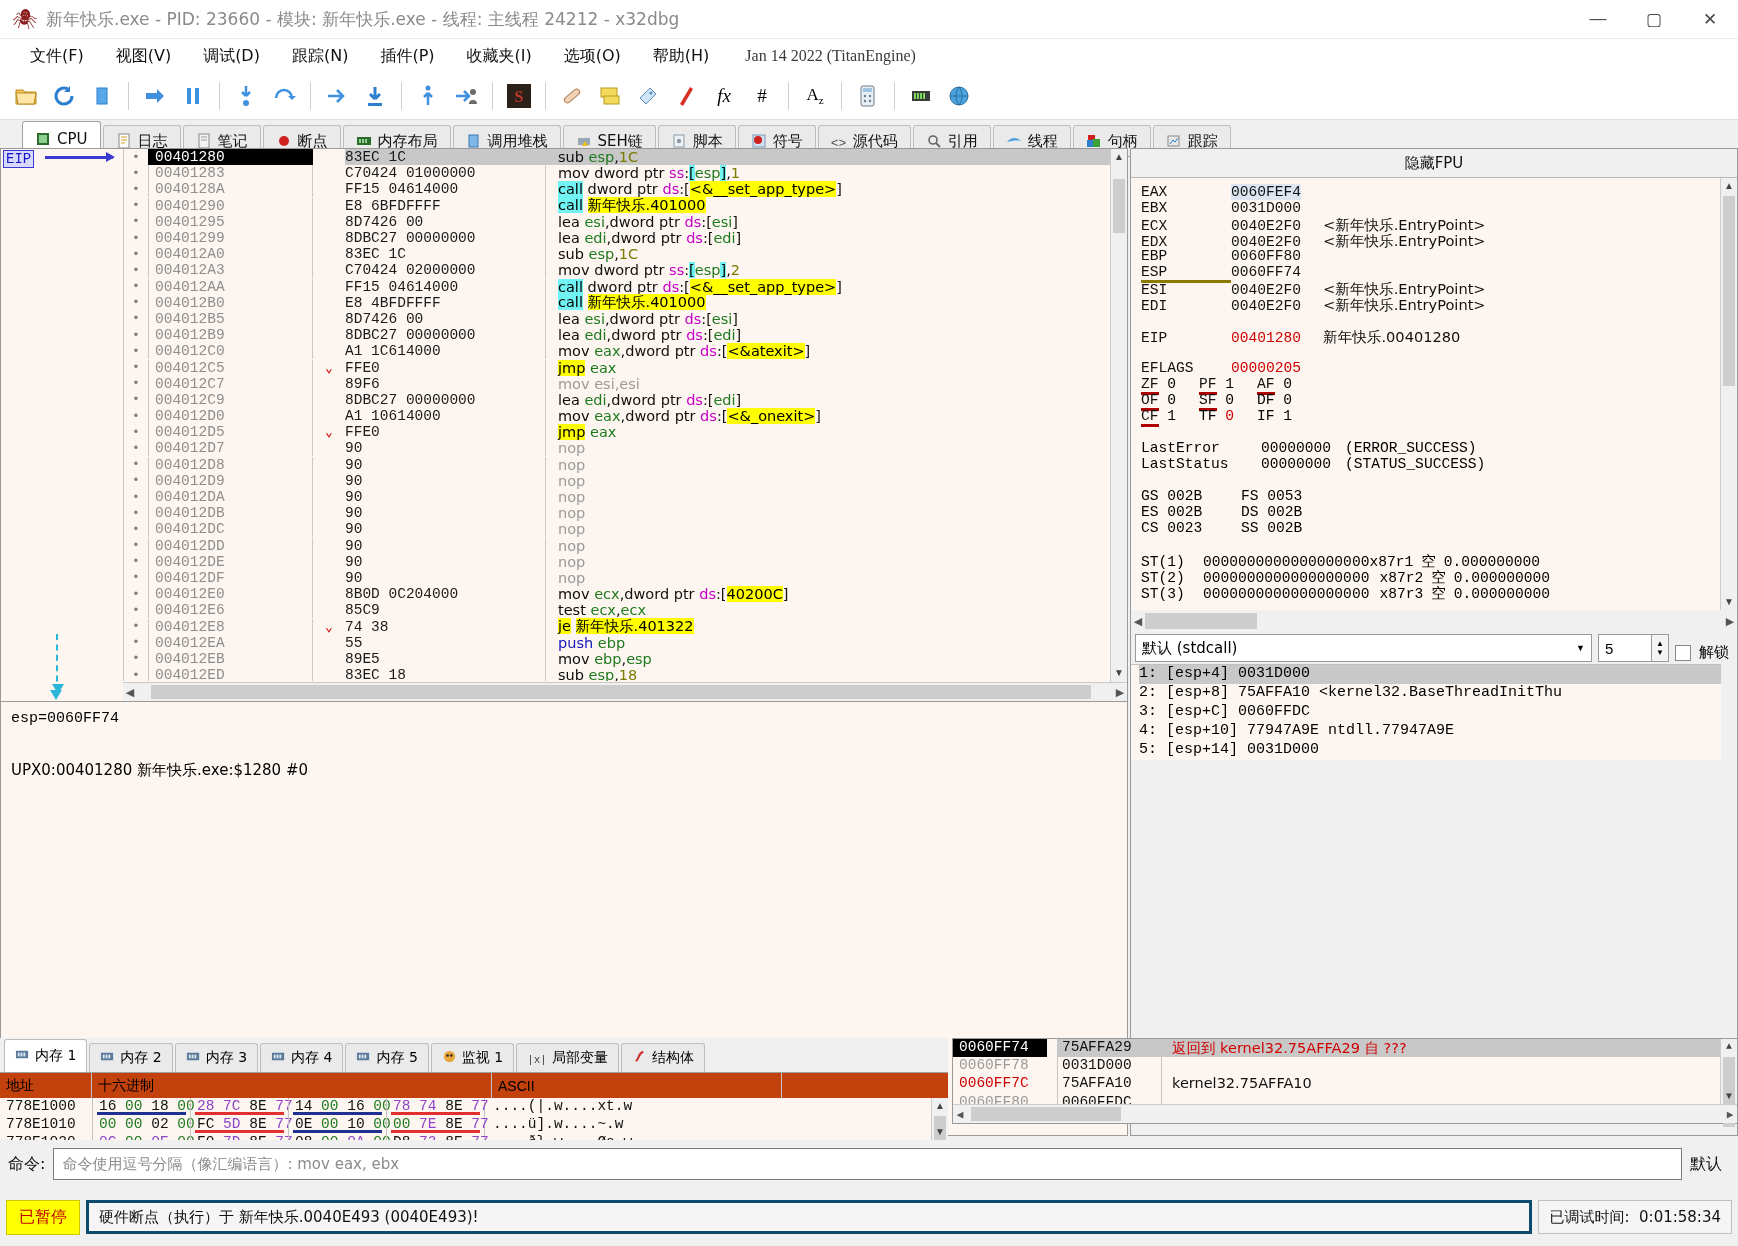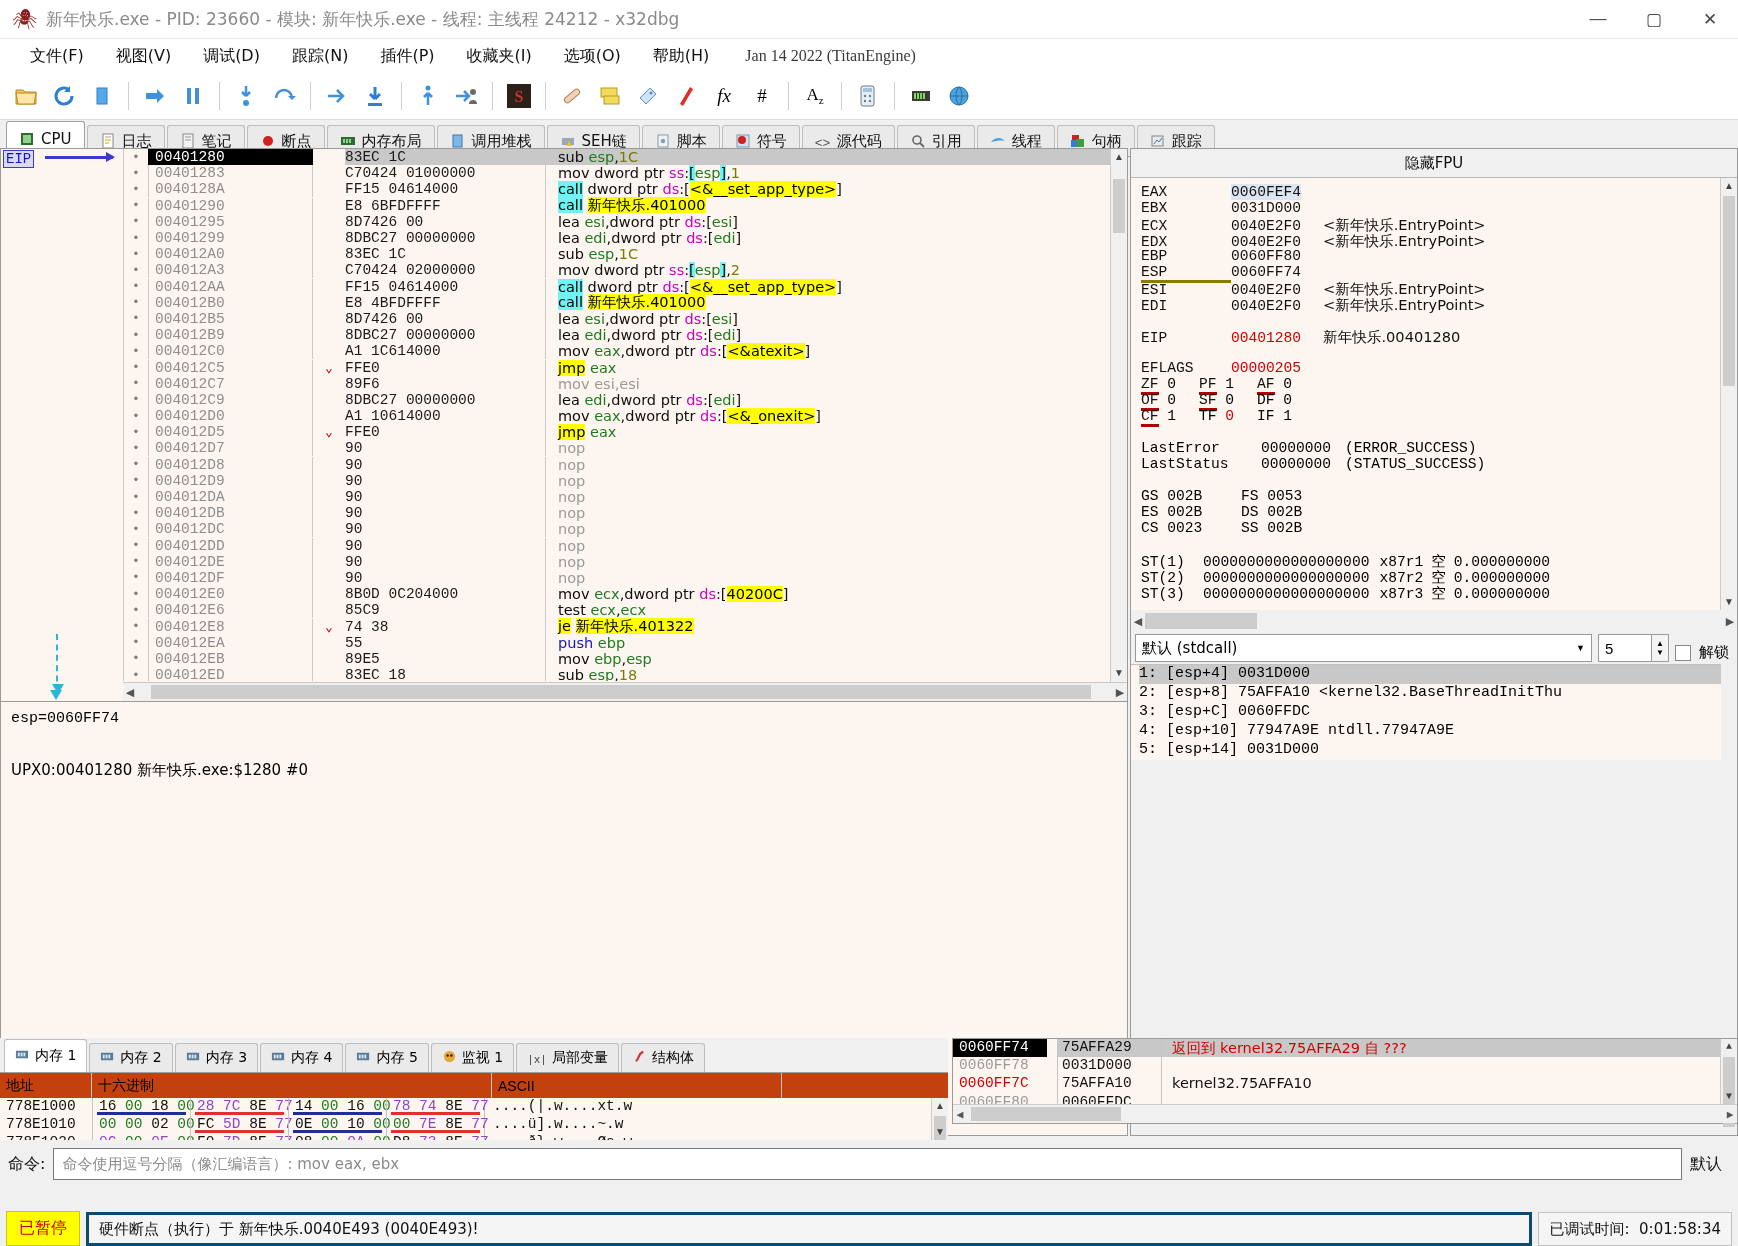--- a/index.html
+++ b/index.html
@@ -18,21 +18,21 @@
   .menubar{height:34px;display:flex;align-items:center;background:#fff;padding-left:14px;}
   .menuitem{padding:4px 16px;font-size:16px;color:#111;white-space:nowrap;}
   .menu-extra{margin-left:20px;color:#3a3a3a;font-family:"Liberation Serif",serif;font-size:16px;}
 
   
   .toolbar{height:46px;background:#fff;display:flex;align-items:center;padding-left:8px;gap:2px;border-bottom:1px solid #ddd;}
   .tbtn{width:36px;height:36px;display:flex;align-items:center;justify-content:center;border-radius:3px;}
   .tsep{width:1px;height:28px;background:#cfcfcf;margin:0 6px;}
 
   
-  .tabbar{height:36px;background:#f0f0f0;display:flex;align-items:flex-end;border-bottom:1px solid #a0a0a0;padding-left:6px;}
+  .tabbar{height:36px;background:#f0f0f0;display:flex;align-items:flex-end;border-bottom:1px solid #a0a0a0;padding-left:22px;}
   .tab{height:30px;display:flex;align-items:center;gap:6px;padding:0 12px;background:#eaeaea;border:1px solid #bdbdbd;border-bottom:none;margin-right:2px;font-size:15px;color:#111;border-radius:3px 3px 0 0;}
   .tab.active{background:#fff;height:34px;border-color:#a0a0a0;}
   .tab .ico{width:16px;height:16px;display:inline-block;}
 
   
   .main{position:absolute;left:0;top:148px;right:0;bottom:110px;}
   .disasm-wrap{position:absolute;left:0;top:0;width:1128px;bottom:0;background:#fdf6f0;border:1px solid #9a9a9a;box-sizing:border-box;}
   .disasm{position:absolute;left:0;top:0;right:0;height:532px;overflow:hidden;font-family:"Liberation Mono",monospace;font-size:14.5px;}
   .drow{height:16.2px;display:flex;align-items:center;white-space:nowrap;}
   .col-jmp{width:122px;flex:0 0 122px;position:relative;border-right:1px solid #c9c9c9;height:100%;}
@@ -121,21 +121,21 @@
   .scom.ret{color:#d00000;}
   .srow.sel .sval,.srow.sel .scom{background:#c8c8c8;}
 
   
   .cmdbar{position:absolute;left:0;right:0;bottom:58px;height:48px;background:#f0f0f0;display:flex;align-items:center;padding:0 8px;gap:8px;box-sizing:border-box;}
   .cmdlabel{font-size:16px;color:#111;}
   .cmdinput{flex:1;height:30px;background:#fff;border:1px solid #7a7a7a;display:flex;align-items:center;padding:0 8px;color:#8b8b8b;font-size:15px;}
   .cmddef{font-size:16px;color:#111;padding-right:8px;}
 
   
-  .statusbar{position:absolute;left:0;right:0;bottom:0;height:58px;background:#f0f0f0;display:flex;align-items:flex-end;padding:0 6px;gap:6px;box-sizing:border-box;}
+  .statusbar{position:absolute;left:0;right:0;bottom:0;height:58px;background:#f0f0f0;display:flex;align-items:center;padding:0 6px;gap:6px;box-sizing:border-box;}
   .st-pause{background:#ffff00;border:1px solid #c9c900;color:#c00000;font-size:16px;padding:6px 12px;}
   .st-msg{flex:1;border:3px solid #0c4a6e;background:#f5f5f5;height:34px;display:flex;align-items:center;padding:0 10px;font-size:15px;color:#111;box-sizing:border-box;}
   .st-time{border:1px solid #c0c0c0;background:#f5f5f5;height:34px;display:flex;align-items:center;padding:0 10px;font-size:15px;color:#111;box-sizing:border-box;}
 </style>
 </head>
 <body>
 
 <div class="app">
 
   <div class="titlebar">
@@ -708,21 +708,21 @@
           <div class="rline"><span style="display:inline-block;width:58px;"><span class="flagname">OF</span> <span>0</span></span><span style="display:inline-block;width:58px;"><span class="flagname">SF</span> <span>0</span></span><span style="display:inline-block;width:58px;"><span class="">DF</span> <span>0</span></span></div>
           <div class="rline"><span style="display:inline-block;width:58px;"><span class="flagname">CF</span> <span>1</span></span><span style="display:inline-block;width:58px;"><span class="">TF</span> <span style="color:#d00000">0</span></span><span style="display:inline-block;width:58px;"><span class="">IF</span> <span>1</span></span></div>
           <div class="rline">&nbsp;</div>
           <div class="rline"><span style="display:inline-block;width:120px;">LastError</span><span>00000000</span><span style="margin-left:14px;">(ERROR_SUCCESS)</span></div>
           <div class="rline"><span style="display:inline-block;width:120px;">LastStatus</span><span>00000000</span><span style="margin-left:14px;">(STATUS_SUCCESS)</span></div>
           <div class="rline">&nbsp;</div>
           <div class="rline"><span style="display:inline-block;width:100px;"><span>GS</span> <span>002B</span></span><span style="display:inline-block;width:100px;"><span>FS</span> <span>0053</span></span></div>
           <div class="rline"><span style="display:inline-block;width:100px;"><span>ES</span> <span>002B</span></span><span style="display:inline-block;width:100px;"><span>DS</span> <span>002B</span></span></div>
           <div class="rline"><span style="display:inline-block;width:100px;"><span>CS</span> <span>0023</span></span><span style="display:inline-block;width:100px;"><span>SS</span> <span>002B</span></span></div>
           <div class="rline">&nbsp;</div>
-          <div class="rline"><span style="display:inline-block;width:62px;">ST(1)</span><span>0000000000000000000</span><span style="margin-left:10px;">x87r1</span><span class="cjk" style="margin-left:8px;">空</span><span style="margin-left:8px;">0.000000000</span></div>
+          <div class="rline"><span style="display:inline-block;width:62px;">ST(1)</span><span>0000000000000000000</span><span style="">x87r1</span><span class="cjk" style="margin-left:8px;">空</span><span style="margin-left:8px;">0.000000000</span></div>
           <div class="rline"><span style="display:inline-block;width:62px;">ST(2)</span><span>0000000000000000000</span><span style="margin-left:10px;">x87r2</span><span class="cjk" style="margin-left:8px;">空</span><span style="margin-left:8px;">0.000000000</span></div>
           <div class="rline"><span style="display:inline-block;width:62px;">ST(3)</span><span>0000000000000000000</span><span style="margin-left:10px;">x87r3</span><span class="cjk" style="margin-left:8px;">空</span><span style="margin-left:8px;">0.000000000</span></div>
         </div>
       <div class="regscroll">
         <div class="vsarrow" style="top:0;">▲</div>
         <div class="vthumb" style="top:18px;height:190px;"></div>
         <div class="vsarrow" style="top:416px;">▼</div>
       </div>
       <div class="reg-hsc">
         <div class="hsarrow">◀</div>

